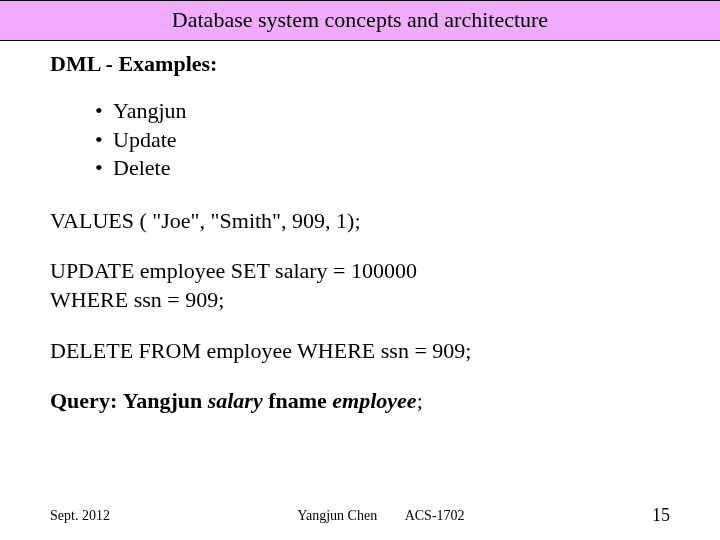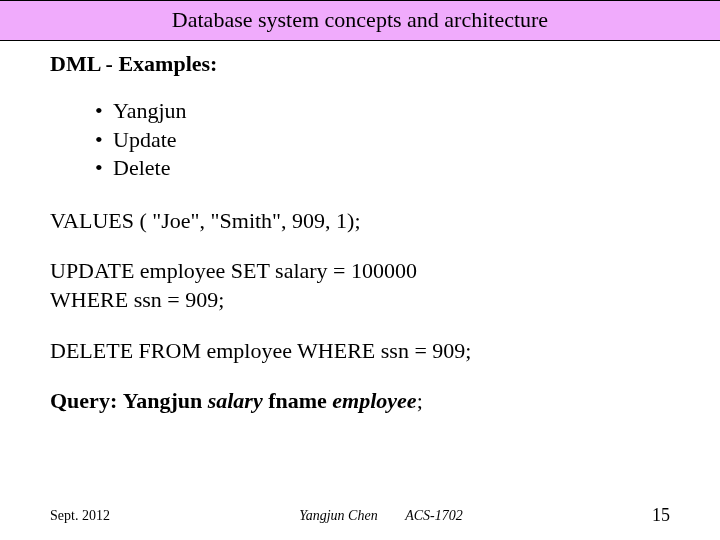--- a/index.html
+++ b/index.html
@@ -63,21 +63,21 @@
     bottom: 14px;
     left: 0;
     width: 100%;
     padding: 0 50px;
     font-size: 14px;
     display: flex;
     align-items: center;
   }
   .footer .ft-left { flex: 0 0 auto; }
   .footer .ft-center { flex: 1 1 auto; text-align: center; }
-  .footer .ft-center span { margin: 0 12px; font-style: italic; }
+  .footer .ft-center span { margin: 0 12px; }
   .footer .ft-right { flex: 0 0 auto; font-size: 18px; }
 </style>
 </head>
 <body>
 
 <div class="title-bar">
   <span>Database system concepts and architecture</span>
 </div>
 
 <div class="content">

